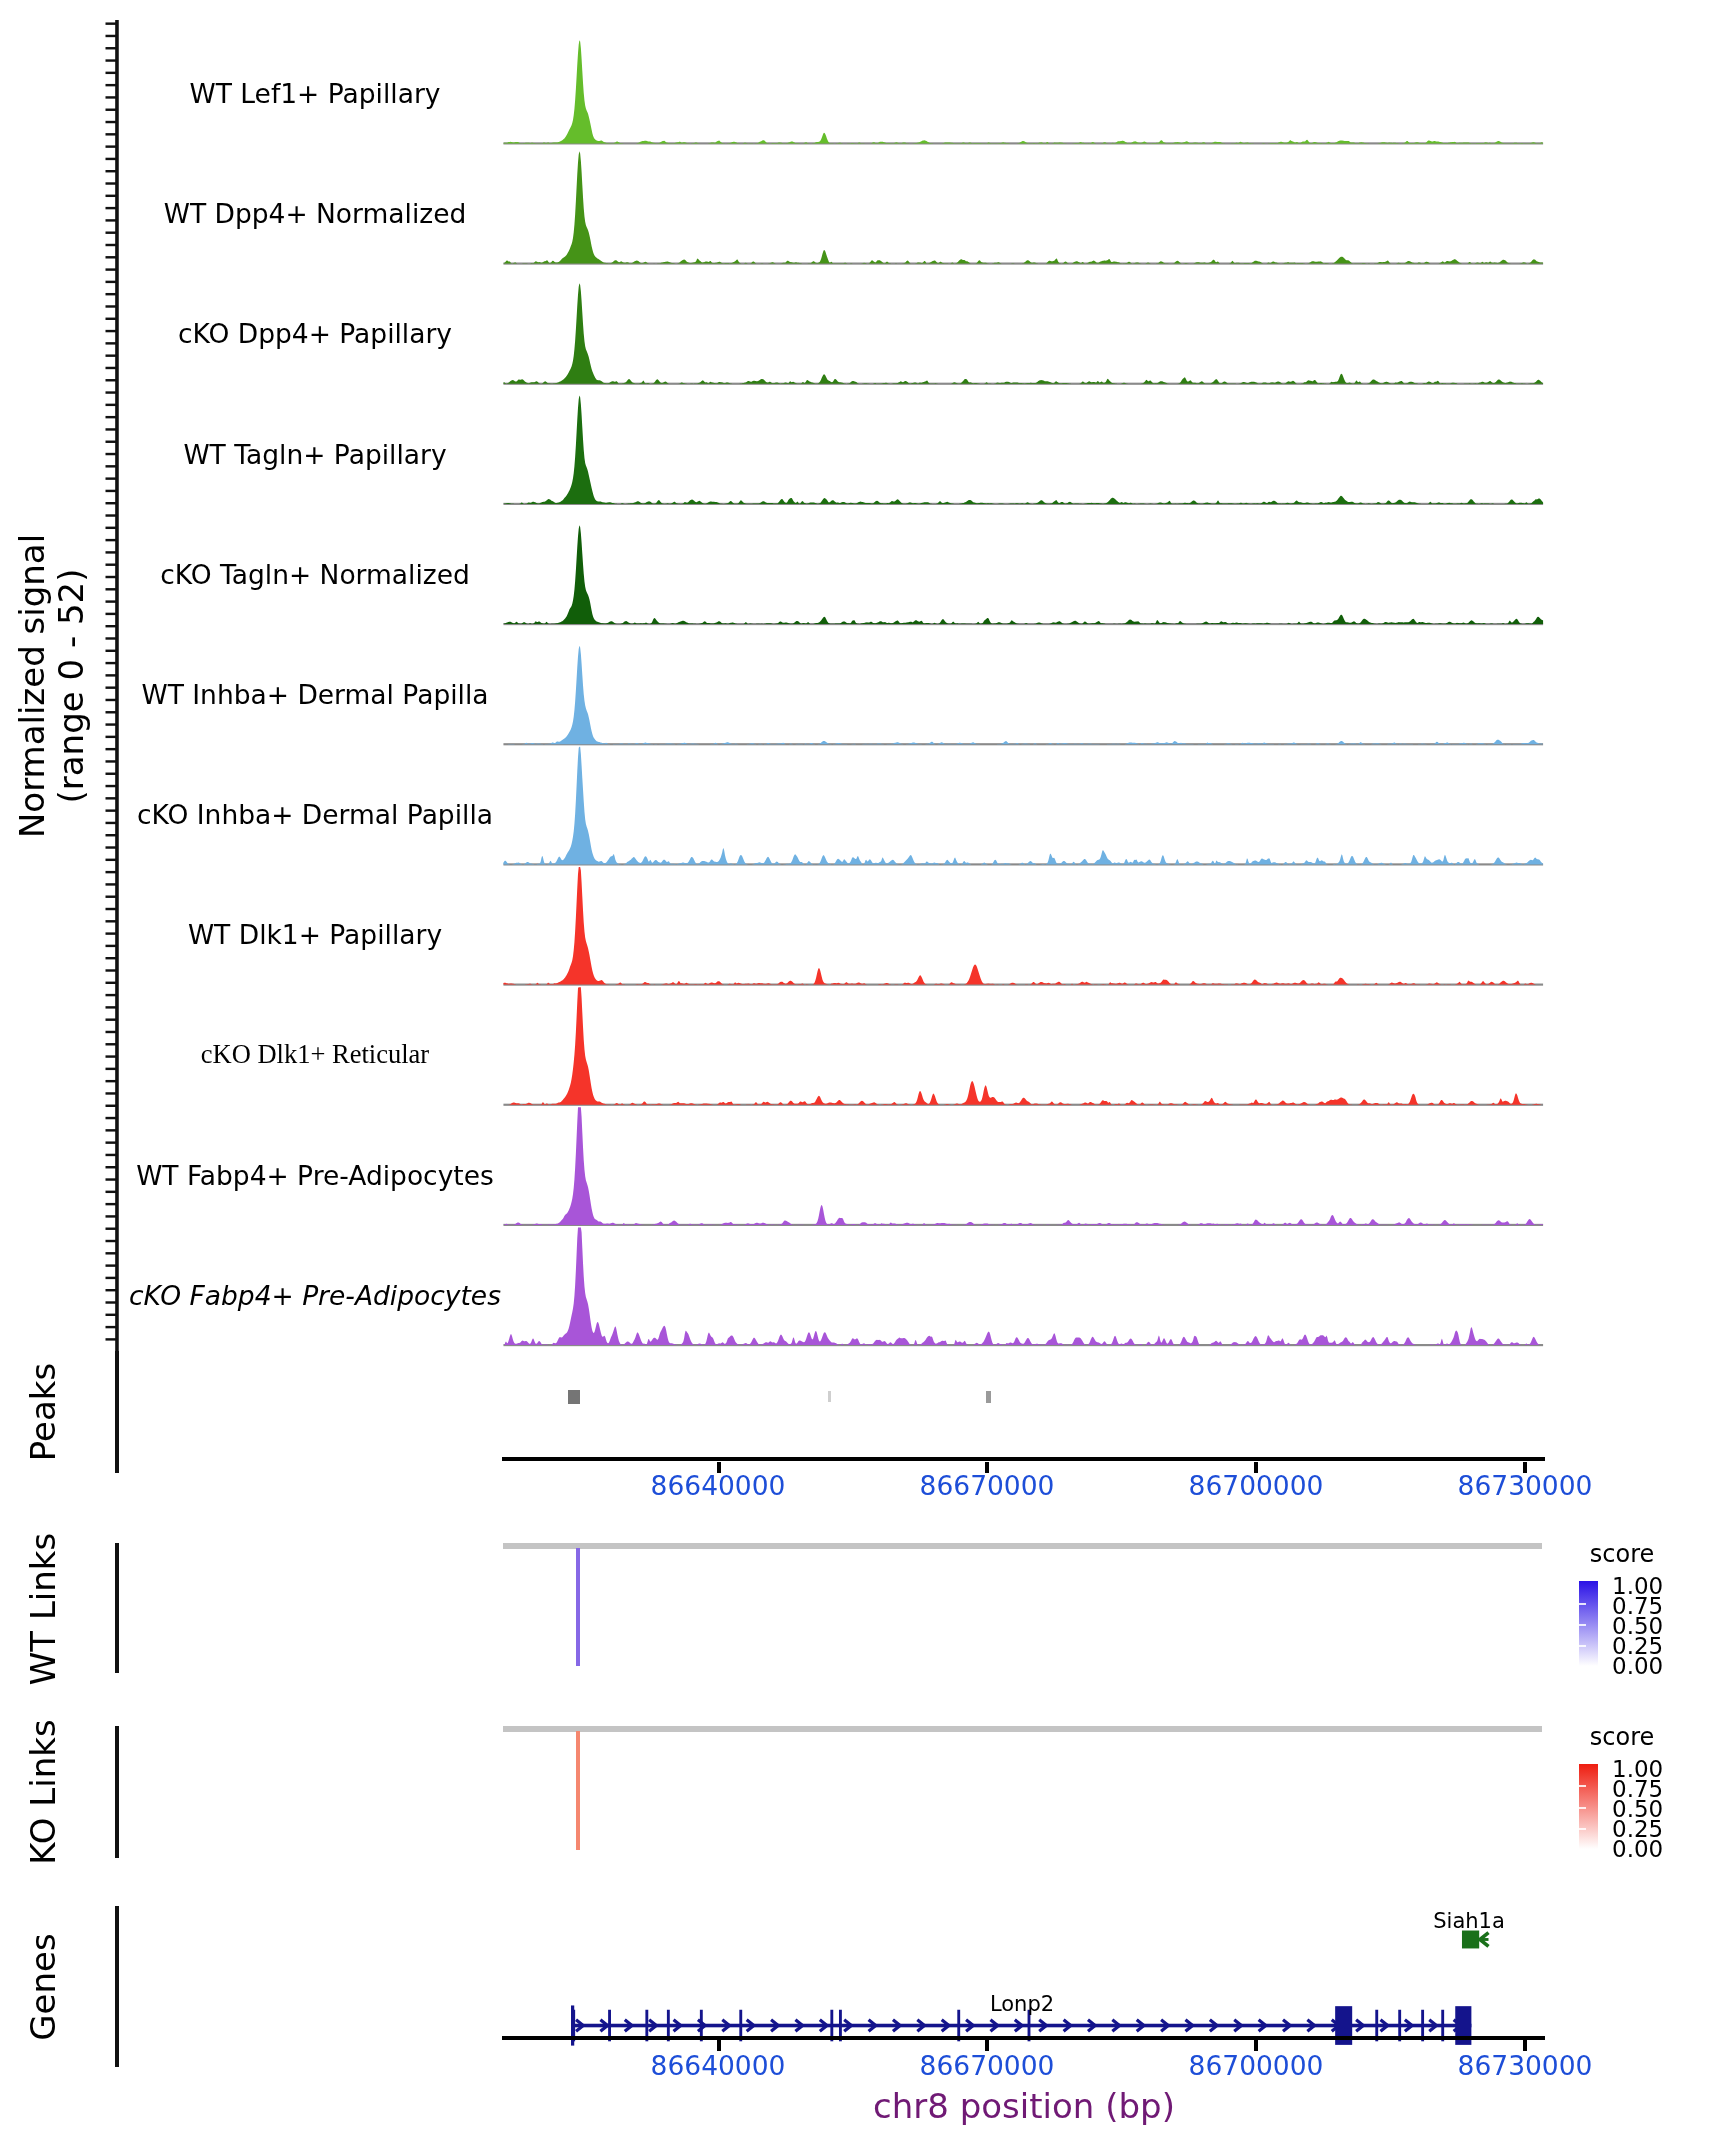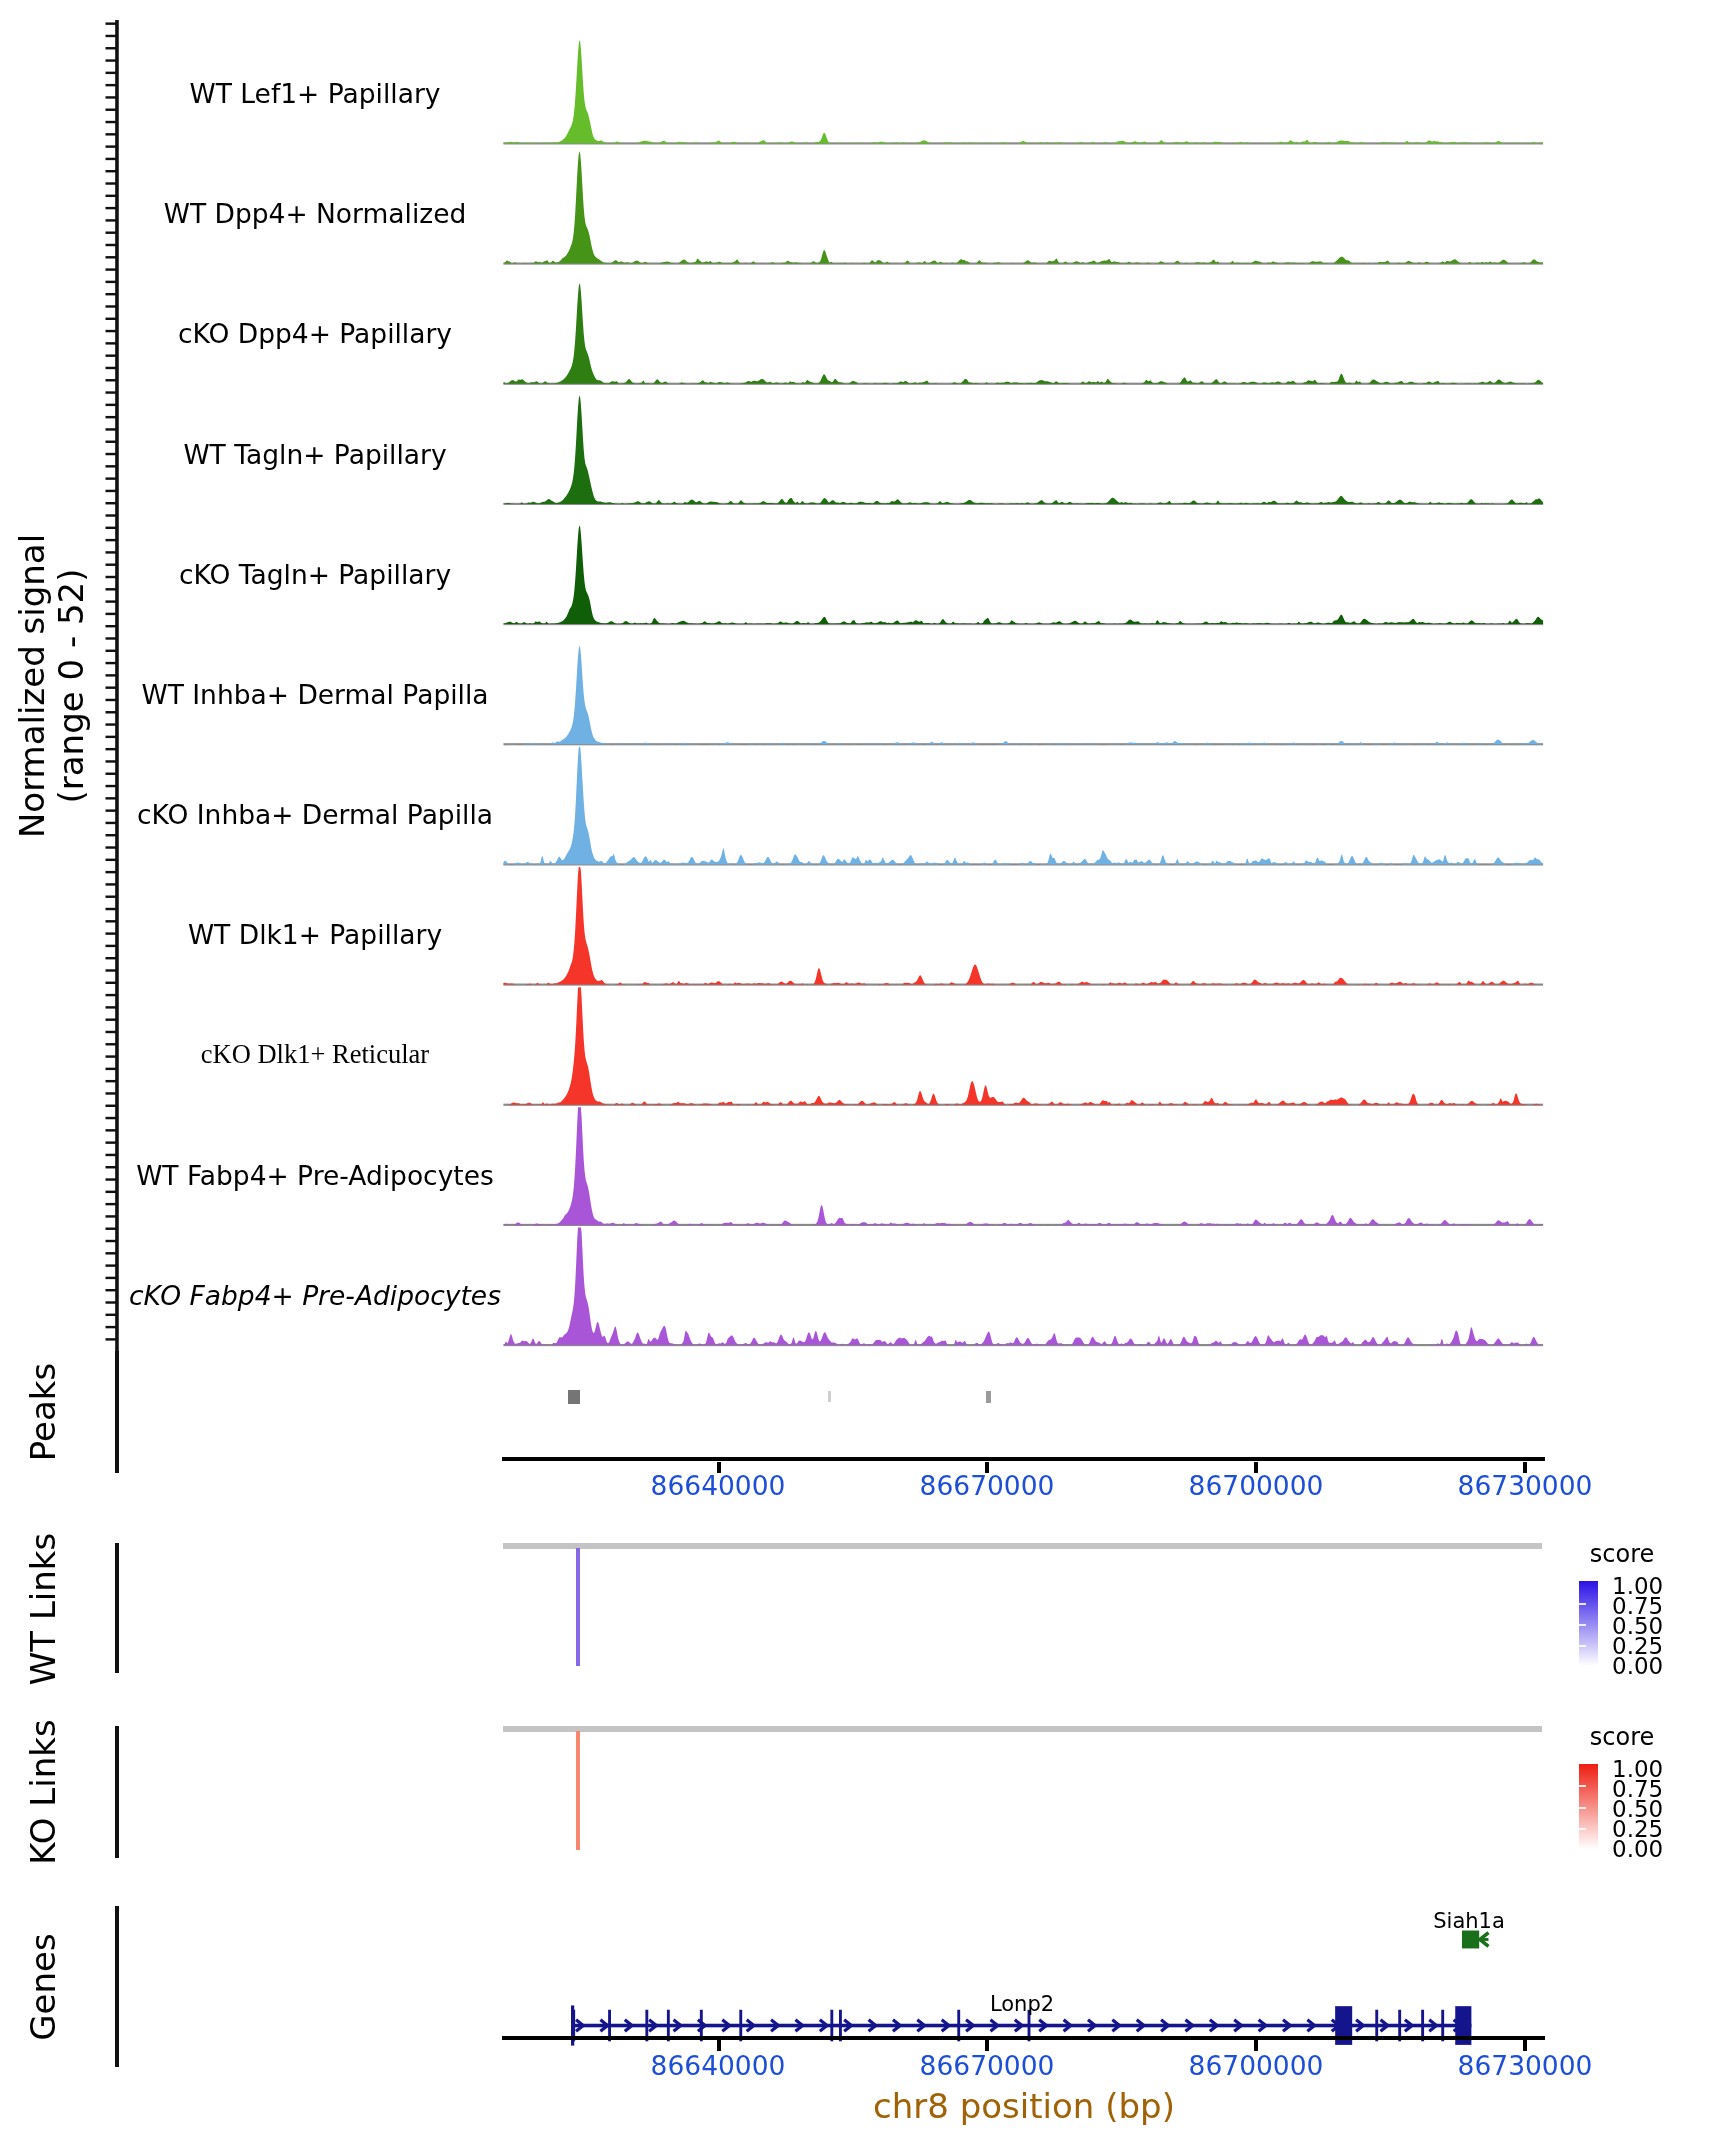--- a/index.html
+++ b/index.html
@@ -15,21 +15,21 @@
                font-size:26.5px;color:#000;}
   .gray-link-line{position:absolute;left:503px;width:1039px;height:5.7px;background:#c4c4c4;}
   .link-line{position:absolute;width:3.6px;}
   .score-title{position:absolute;transform:translate(-50%,-50%);font-size:24px;color:#000;}
   .colorbar{position:absolute;width:18.6px;height:85px;}
   .cbar-label{position:absolute;transform:translate(0,-50%);font-size:23px;color:#000;white-space:nowrap;}
   .cbar-notch{position:absolute;width:6.5px;height:2.2px;background:#ffffff;opacity:.85;}
   .axis-line{position:absolute;height:4.3px;background:#000;}
   .axis-tick{position:absolute;width:3.6px;background:#000;}
   .axis-ticklabel{position:absolute;transform:translate(-50%,-50%);font-size:26.5px;color:#1d4ed8;white-space:nowrap;}
-  .xaxis-title{position:absolute;transform:translate(-50%,-50%);font-size:34px;color:#a16207;white-space:nowrap;}
+  .xaxis-title{position:absolute;transform:translate(-50%,-50%);font-size:34px;color:#701a75;white-space:nowrap;}
   .peak-box{position:absolute;}
   .gene-label{position:absolute;transform:translate(-50%,-50%);font-size:21px;color:#000;white-space:nowrap;}
 </style>
 </head>
 <body>
 
 <div id="fig">
 
   <svg id="fig-svg" width="1721" height="2151" viewBox="0 0 2400 3000">
       <line x1="163" y1="28" x2="163" y2="1886" stroke="#111" stroke-width="5"></line>
@@ -252,21 +252,21 @@
   <div class="vlabel signal-label" style="left:52px;top:686px;">
     <div>Normalized signal</div>
     <div>(range 0 - 52)</div>
   </div>
 
   <div id="track-labels">
       <div class="track-label" style="left: 315px; top: 93px; position: absolute;">WT Lef1+ Papillary</div>
       <div class="track-label" style="left: 315px; top: 213px; position: absolute;">WT Dpp4+ Normalized</div>
       <div class="track-label" style="left: 315px; top: 333px; position: absolute;">cKO Dpp4+ Papillary</div>
       <div class="track-label" style="left: 315px; top: 454px; position: absolute;">WT Tagln+ Papillary</div>
-      <div class="track-label" style="left: 315px; top: 574px; position: absolute;">cKO Tagln+ Papillary</div>
+      <div class="track-label" style="left: 315px; top: 574px; position: absolute;">cKO Tagln+ Normalized</div>
       <div class="track-label" style="left: 315px; top: 694px; position: absolute;">WT Inhba+ Dermal Papilla</div>
       <div class="track-label" style="left: 315px; top: 814px; position: absolute;">cKO Inhba+ Dermal Papilla</div>
       <div class="track-label" style="left: 315px; top: 934px; position: absolute;">WT Dlk1+ Papillary</div>
       <div class="track-label" style="left: 315px; top: 1054px; position: absolute; font-family: Liberation Serif, serif;">cKO Dlk1+ Reticular</div>
       <div class="track-label" style="left: 315px; top: 1175px; position: absolute;">WT Fabp4+ Pre-Adipocytes</div>
       <div class="track-label" style="left: 315px; top: 1295px; position: absolute; font-style: italic;">cKO Fabp4+ Pre-Adipocytes</div>
     </div>
 
   <div class="bracket" style="left:115px;top:1351px;height:122px;"></div>
   <div class="vlabel section-label" style="left:43px;top:1412px;" id="peaks-label">Peaks</div>

